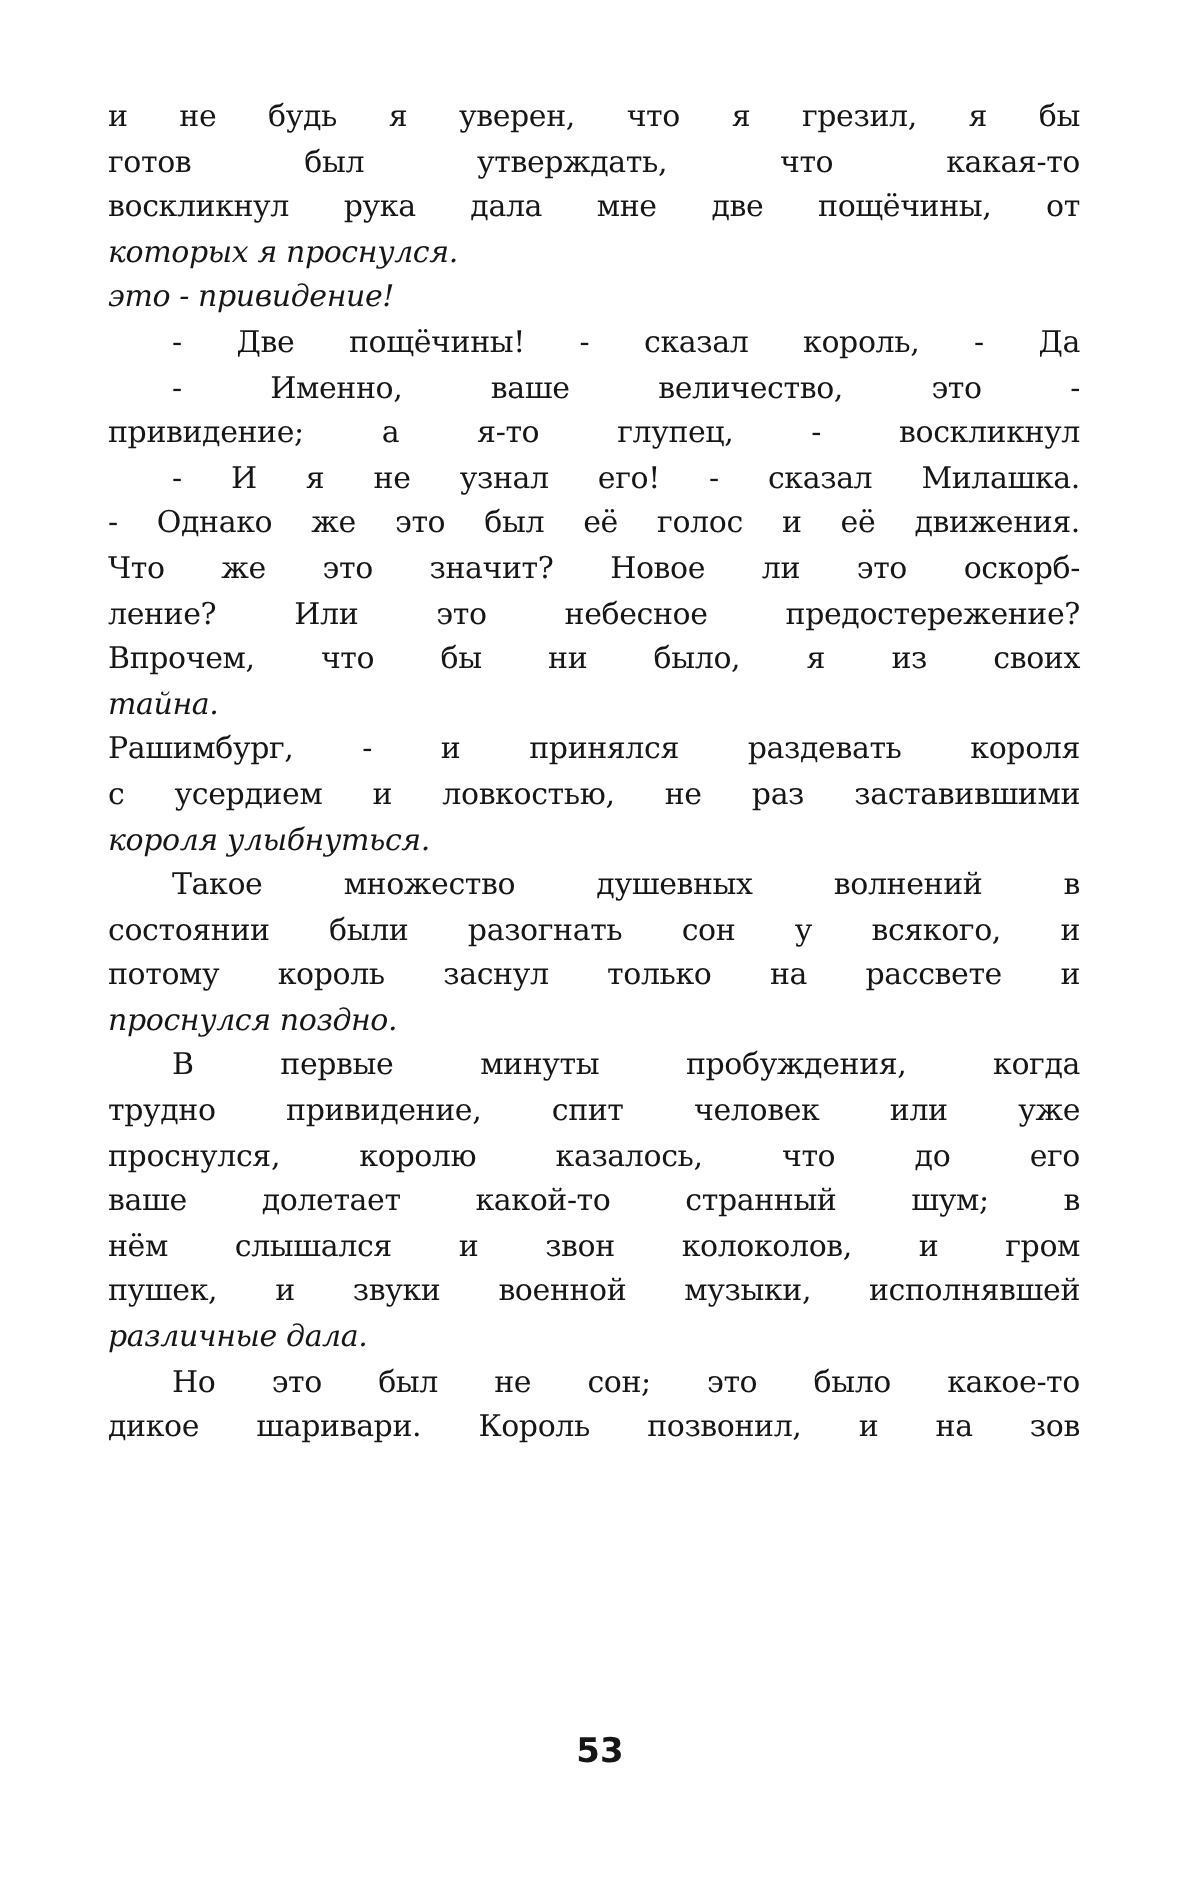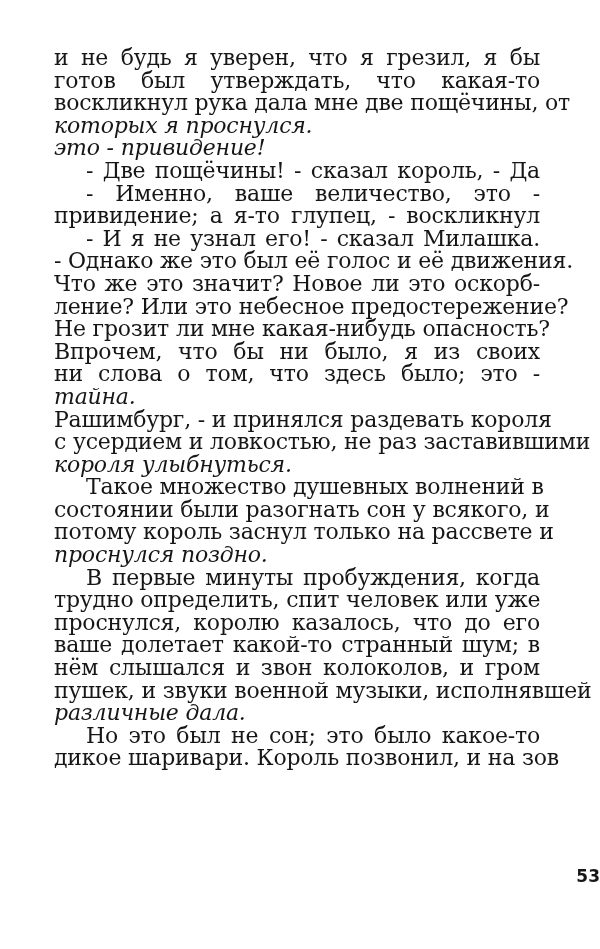--- a/index.html
+++ b/index.html
@@ -3,39 +3,39 @@
 <meta charset="utf-8">
 <style>
   html, body { margin: 0; padding: 0; background: #ffffff; }
   body { width: 600px; height: 949px; position: relative; overflow: hidden; }
   .page {
     position: absolute;
     left: 54px;
     top: 47px;
     width: 486px;
     font-family: "DejaVu Serif", "Liberation Serif", serif;
-    font-size: 22px;
+    font-size: 15px;
     line-height: 22.6px;
     color: #161616;
   }
   .line {
     display: block;
     height: 22.6px;
     white-space: nowrap;
     text-align: justify;
     text-align-last: justify;
     letter-spacing: -0.2px;
   }
   .line.last { text-align-last: left; font-style: italic; }
   .line.indent { padding-left: 32px; }
   .page-number {
     position: absolute;
     left: 0; right: 0;
     top: 866px;
-    text-align: right;
+    text-align: center;
     font-family: "DejaVu Sans", "Liberation Sans", sans-serif;
     font-weight: bold;
     font-size: 17px;
     color: #161616;
   }
 </style>
 </head>
 <body>
 
 <div class="page" id="page-body">
@@ -44,33 +44,31 @@
     <span class="line">воскликнул рука дала мне две пощёчины, от</span>
     <span class="line last">которых я проснулся.</span>
     <span class="line last">это - привидение!</span>
     <span class="line indent">- Две пощёчины! - сказал король, - Да</span>
     <span class="line indent">- Именно, ваше величество, это -</span>
     <span class="line">привидение; а я-то глупец, - воскликнул</span>
     <span class="line indent">- И я не узнал его! - сказал Милашка.</span>
     <span class="line">- Однако же это был её голос и её движения.</span>
     <span class="line">Что же это значит? Новое ли это оскорб-</span>
     <span class="line">ление? Или это небесное предостережение?</span>
-    <span class="line">Не грозит ли мне какая-нибудь опасность?</span>
     <span class="line">Впрочем, что бы ни было, я из своих</span>
-    <span class="line">ни слова о том, что здесь было; это -</span>
     <span class="line last">тайна.</span>
     <span class="line">Рашимбург, - и принялся раздевать короля</span>
     <span class="line">с усердием и ловкостью, не раз заставившими</span>
     <span class="line last">короля улыбнуться.</span>
     <span class="line indent">Такое множество душевных волнений в</span>
     <span class="line">состоянии были разогнать сон у всякого, и</span>
     <span class="line">потому король заснул только на рассвете и</span>
     <span class="line last">проснулся поздно.</span>
     <span class="line indent">В первые минуты пробуждения, когда</span>
-    <span class="line">трудно определить, спит человек или уже</span>
+    <span class="line">трудно привидение, спит человек или уже</span>
     <span class="line">проснулся, королю казалось, что до его</span>
     <span class="line">ваше долетает какой-то странный шум; в</span>
     <span class="line">нём слышался и звон колоколов, и гром</span>
     <span class="line">пушек, и звуки военной музыки, исполнявшей</span>
     <span class="line last">различные дала.</span>
     <span class="line indent">Но это был не сон; это было какое-то</span>
     <span class="line">дикое шаривари. Король позвонил, и на зов</span>
   </div>
 <div class="page-number">53</div>
 

